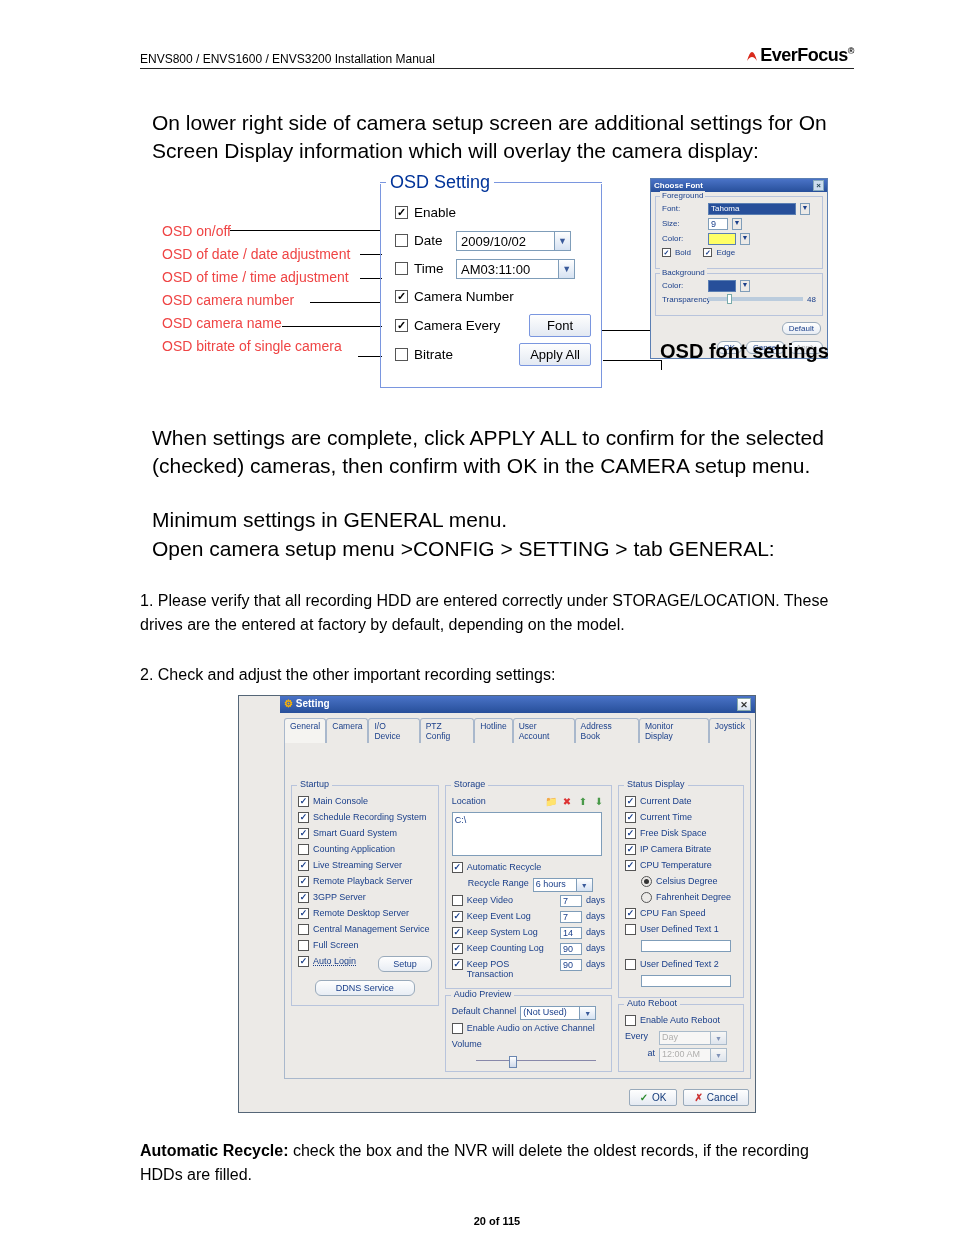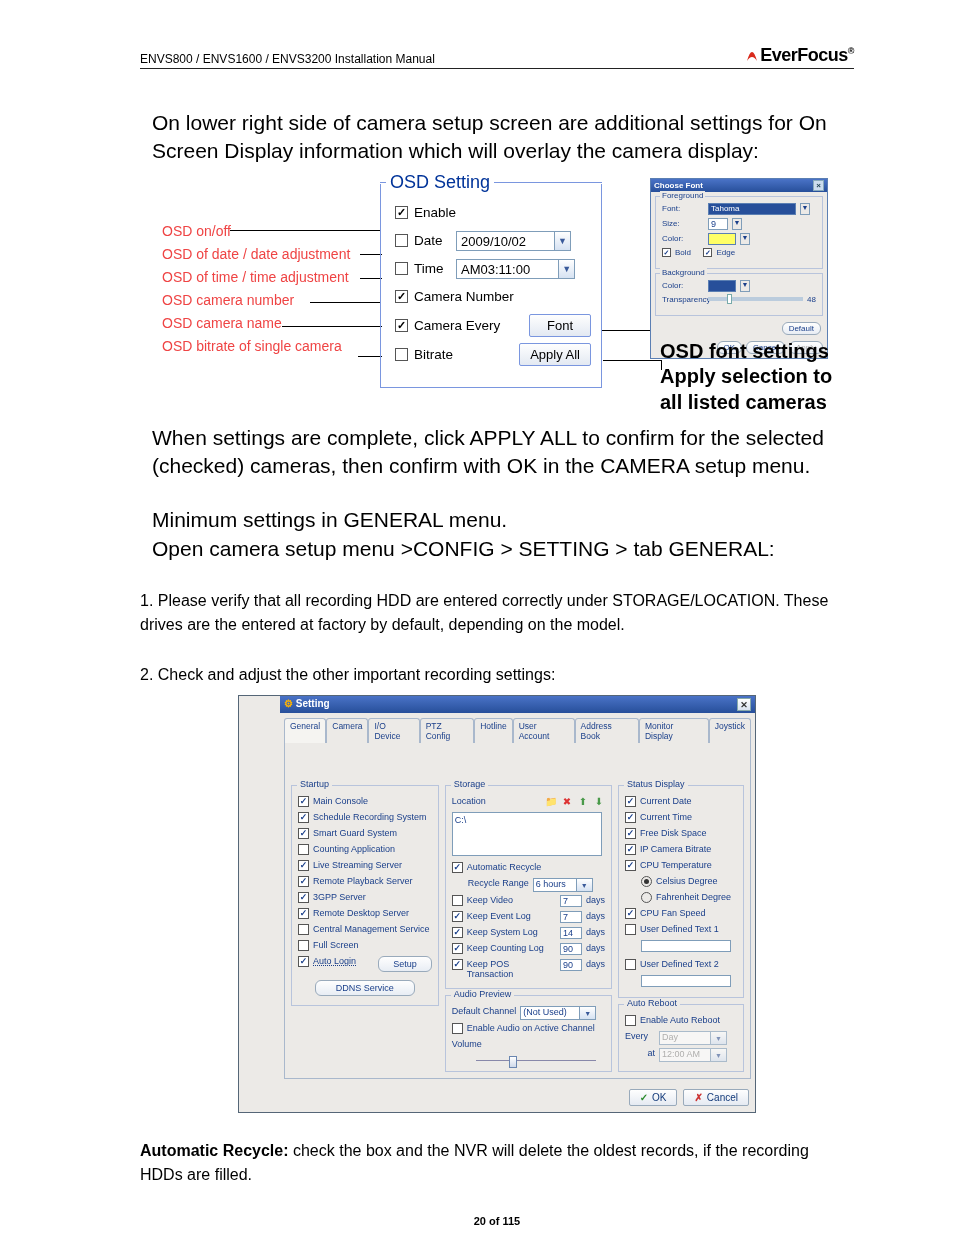--- a/index.html
+++ b/index.html
@@ -265,21 +265,20 @@
           <span class="minibtn">Default</span>
         </div>
       <div class="fd-btns">
         <span class="minibtn">OK</span>
         <span class="minibtn">Cancel</span>
         <span class="minibtn" style="color:#aaa;">Apply</span>
       </div>
     </div>
 
     <div class="cap14 caption1">OSD font settings</div>
-    <div class="cap14 caption2">Apply selection to all listed cameras</div>
   </div>
 
   <p class="para gap-m">When settings are complete, click APPLY ALL to confirm for the selected (checked) cameras, then confirm with OK in the CAMERA setup menu.</p>
   <p class="para gap-m" style="margin-bottom:0">Minimum settings in GENERAL menu.</p>
   <p class="para">Open camera setup menu &gt;CONFIG &gt; SETTING &gt; tab GENERAL:</p>
   <p class="para2 gap-m">1. Please verify that all recording HDD are entered correctly under STORAGE/LOCATION. These drives are  the entered at factory by default, depending on the model.</p>
   <p class="para2 gap-m">2. Check and adjust the other important recording settings:</p>
 
   <div class="dlg2-wrap">
   <div class="dlg2">

